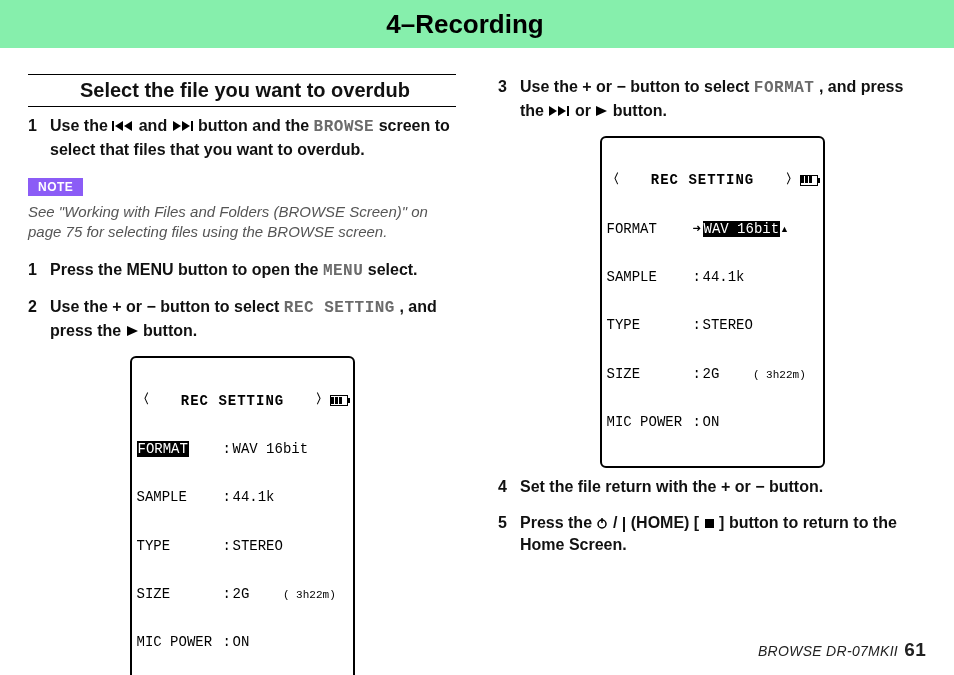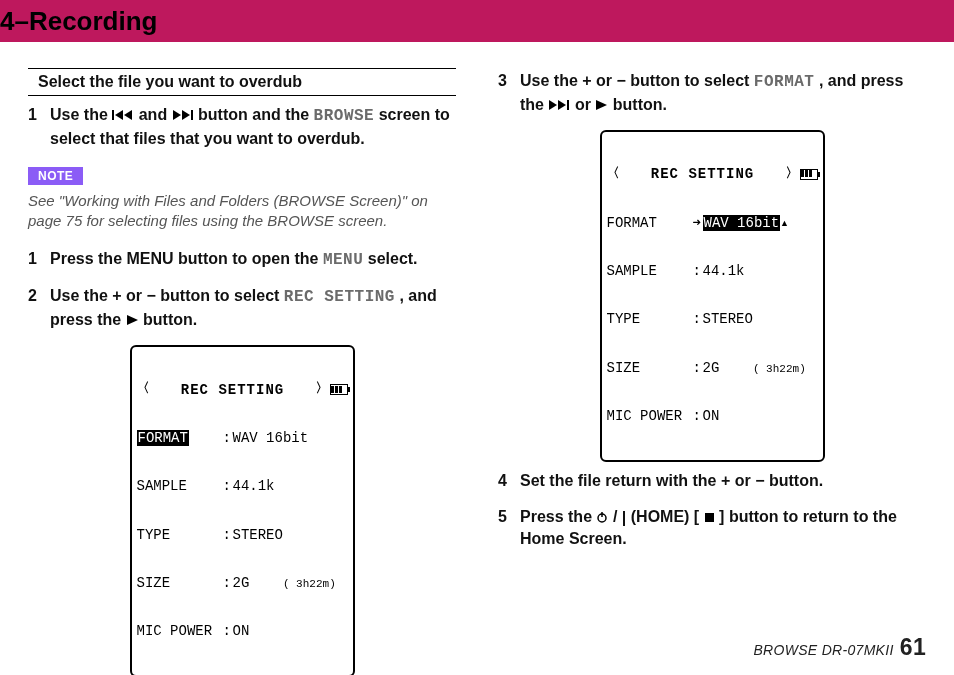--- a/index.html
+++ b/index.html
@@ -11,50 +11,51 @@
     width: 954px;
     height: 675px;
     overflow: hidden;
   }
   .page {
     width: 954px;
     height: 675px;
     position: relative;
   }
   .header-bar {
-    background: #be185d;
-    height: 42px;
+    background: #86efac;
+    height: 48px;
     width: 100%;
     display: flex;
     align-items: center;
-    justify-content: flex-start;
+    justify-content: center;
     padding-right: 24px;
     box-sizing: border-box;
   }
   .header-title {
     font-weight: bold;
     font-size: 26px;
     color: #000;
   }
   .content {
     display: flex;
     padding: 16px 28px 0 28px;
     box-sizing: border-box;
     gap: 42px;
   }
   .col {
     width: 440px;
   }
   h2.section-heading {
     border-top: 1.5px solid #000;
     border-bottom: 1.5px solid #000;
-    font-size: 16px;
+    font-size: 20px;
     font-weight: bold;
     margin: 10px 0 8px 0;
     padding: 4px 4px 4px 10px;
+    text-align: center;
   }
   ol.steps {
     list-style: none;
     margin: 0;
     padding: 0;
   }
   ol.steps > li {
     display: flex;
     margin-bottom: 14px;
     font-size: 16px;
@@ -151,21 +152,21 @@
     bottom: 14px;
     right: 28px;
     font-size: 14px;
     font-style: italic;
     letter-spacing: 0.3px;
     color:#222;
   }
   .footer .pagenum {
     font-style: normal;
     font-weight: bold;
-    font-size: 23px;
+    font-size: 19px;
     margin-left: 2px;
   }
 </style>
 </head>
 <body>
 
 <div class="page">
 
   <div class="header-bar">
     <span class="header-title">4–Recording</span>

